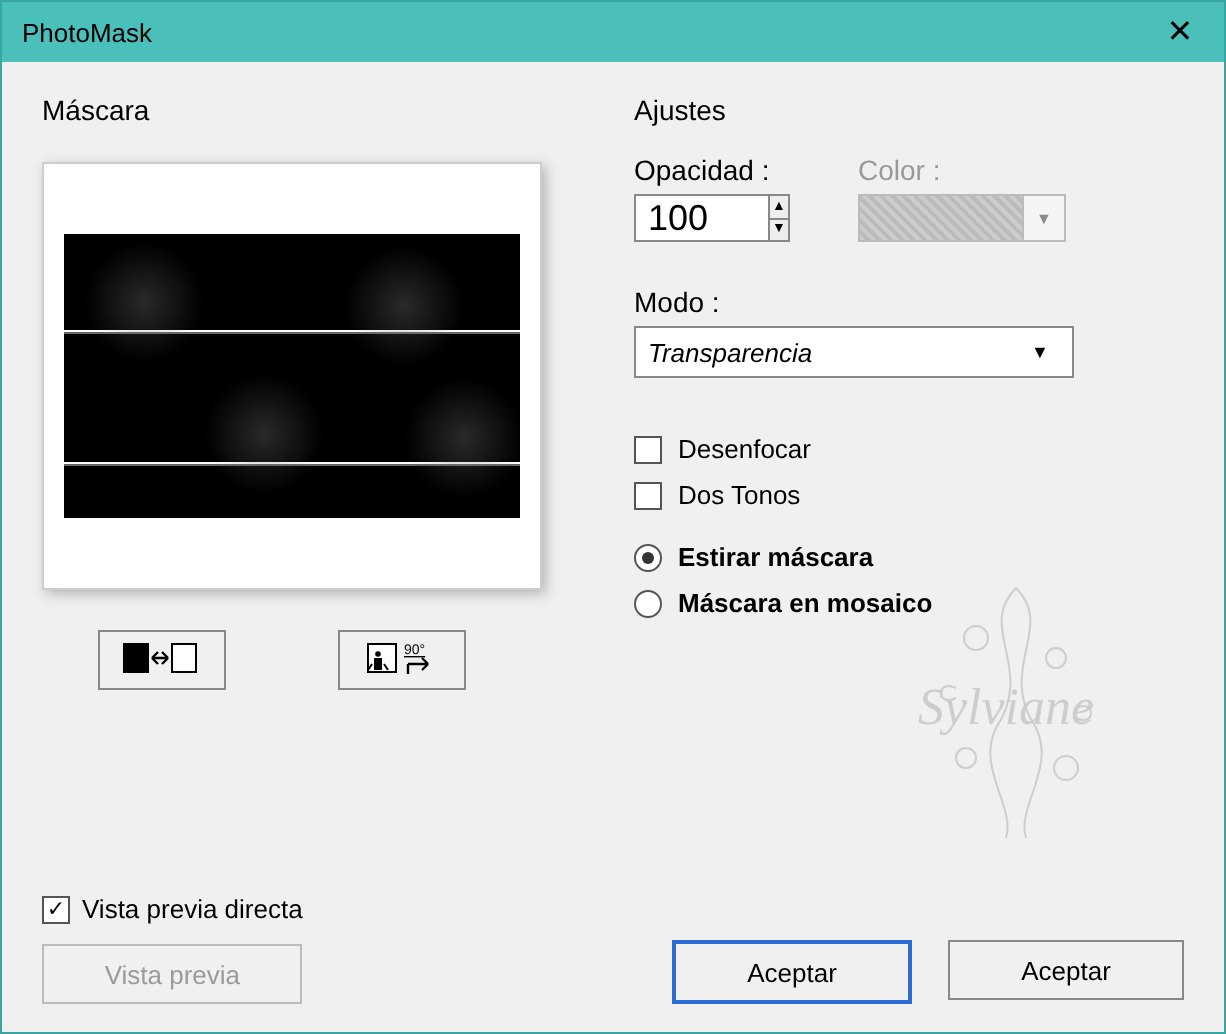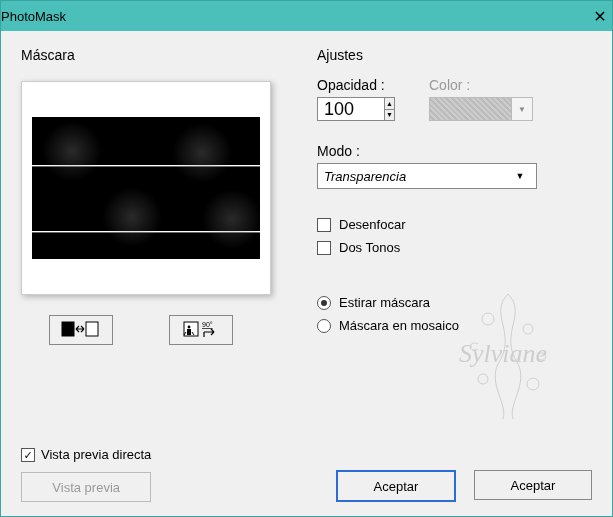--- a/index.html
+++ b/index.html
@@ -16,21 +16,21 @@
     border: 1px solid #3aa5a0;
     box-sizing: border-box;
     display: flex;
     flex-direction: column;
   }
   .titlebar {
     height: 30px;
     background: #4bc0bb;
     display: flex;
     align-items: center;
-    padding: 0 0;
+    padding: 0 10px;
     justify-content: space-between;
   }
   .titlebar-title {
     font-size: 13px;
     color: #000;
   }
   .titlebar-close {
     width: 44px;
     height: 30px;
     display: flex;
@@ -218,21 +218,21 @@
     cursor: pointer;
     font-style: italic;
   }
   .mode-select .dd-arrow {
     width: 20px;
     text-align: center;
     font-size: 9px;
   }
 
   .check-group { margin-top: 28px; display: flex; flex-direction: column; gap: 8px; }
-  .radio-group { margin-top: 40px; display: flex; flex-direction: column; gap: 8px; }
+  .radio-group { margin-top: 16px; display: flex; flex-direction: column; gap: 8px; font-weight: bold; }
   .chk-row, .rad-row {
     display: flex;
     align-items: center;
     gap: 8px;
     cursor: pointer;
   }
   .chk-box {
     width: 14px; height: 14px;
     border: 1px solid #555;
     background: #fff;

